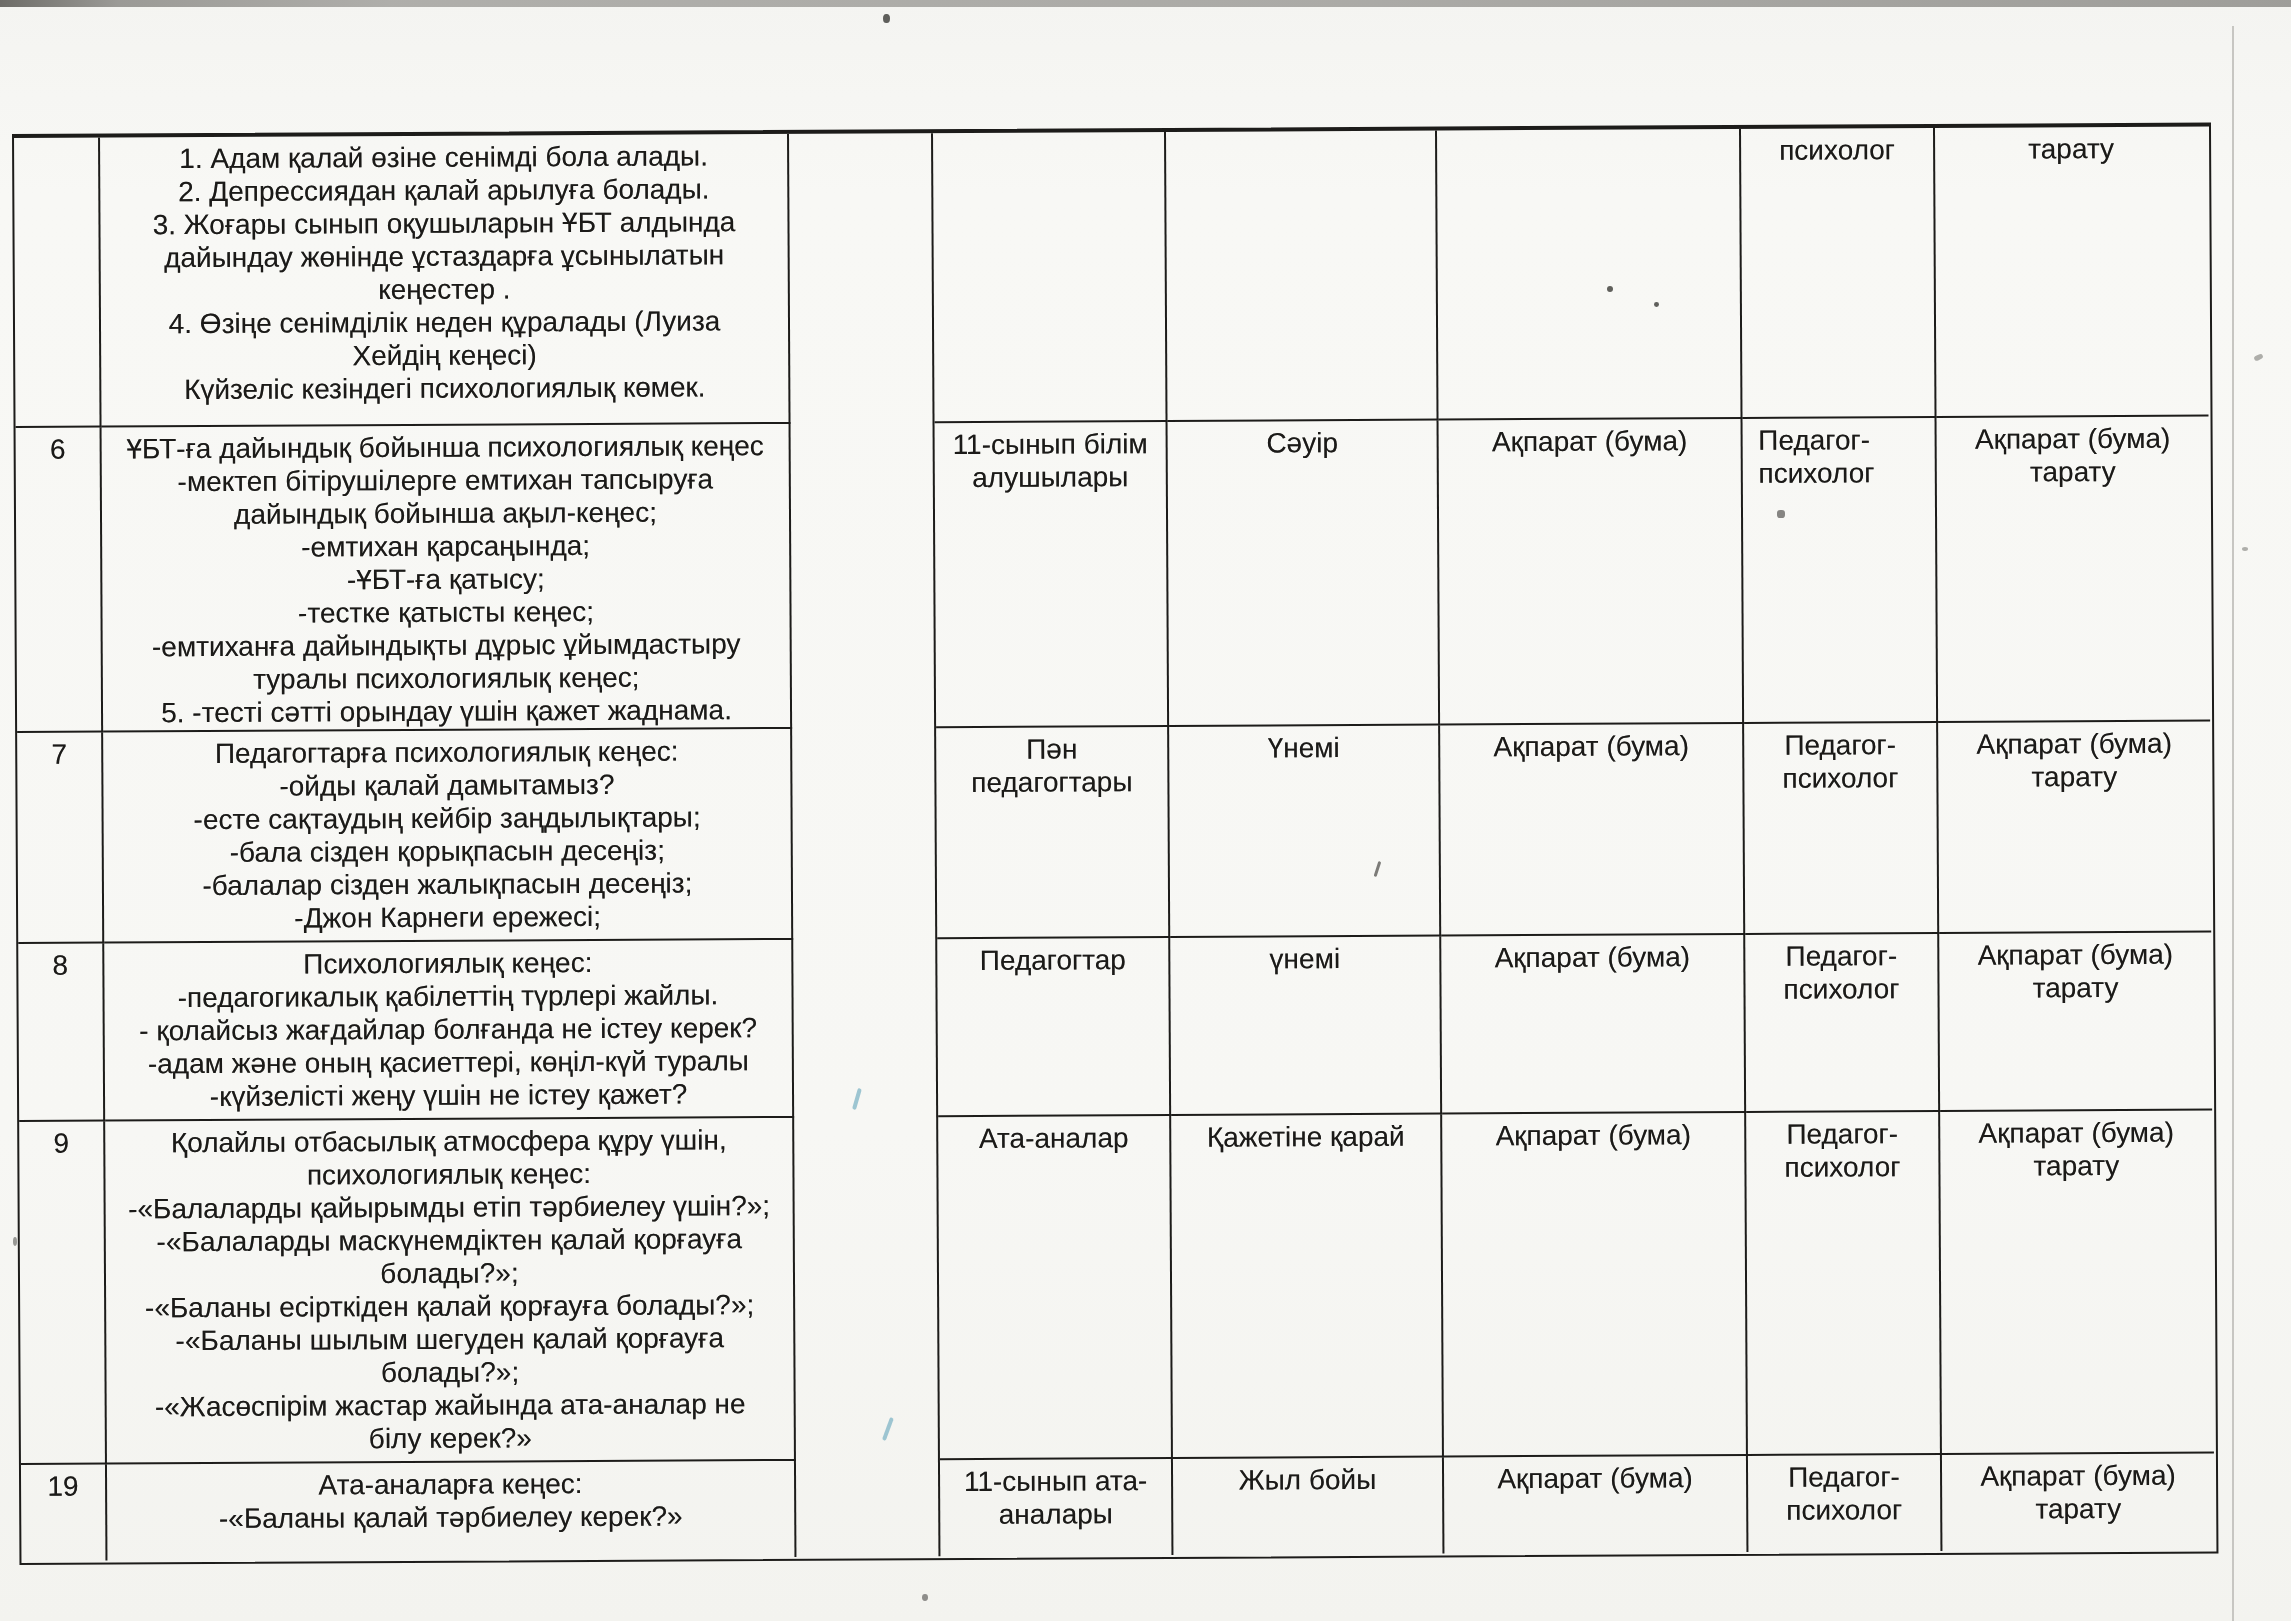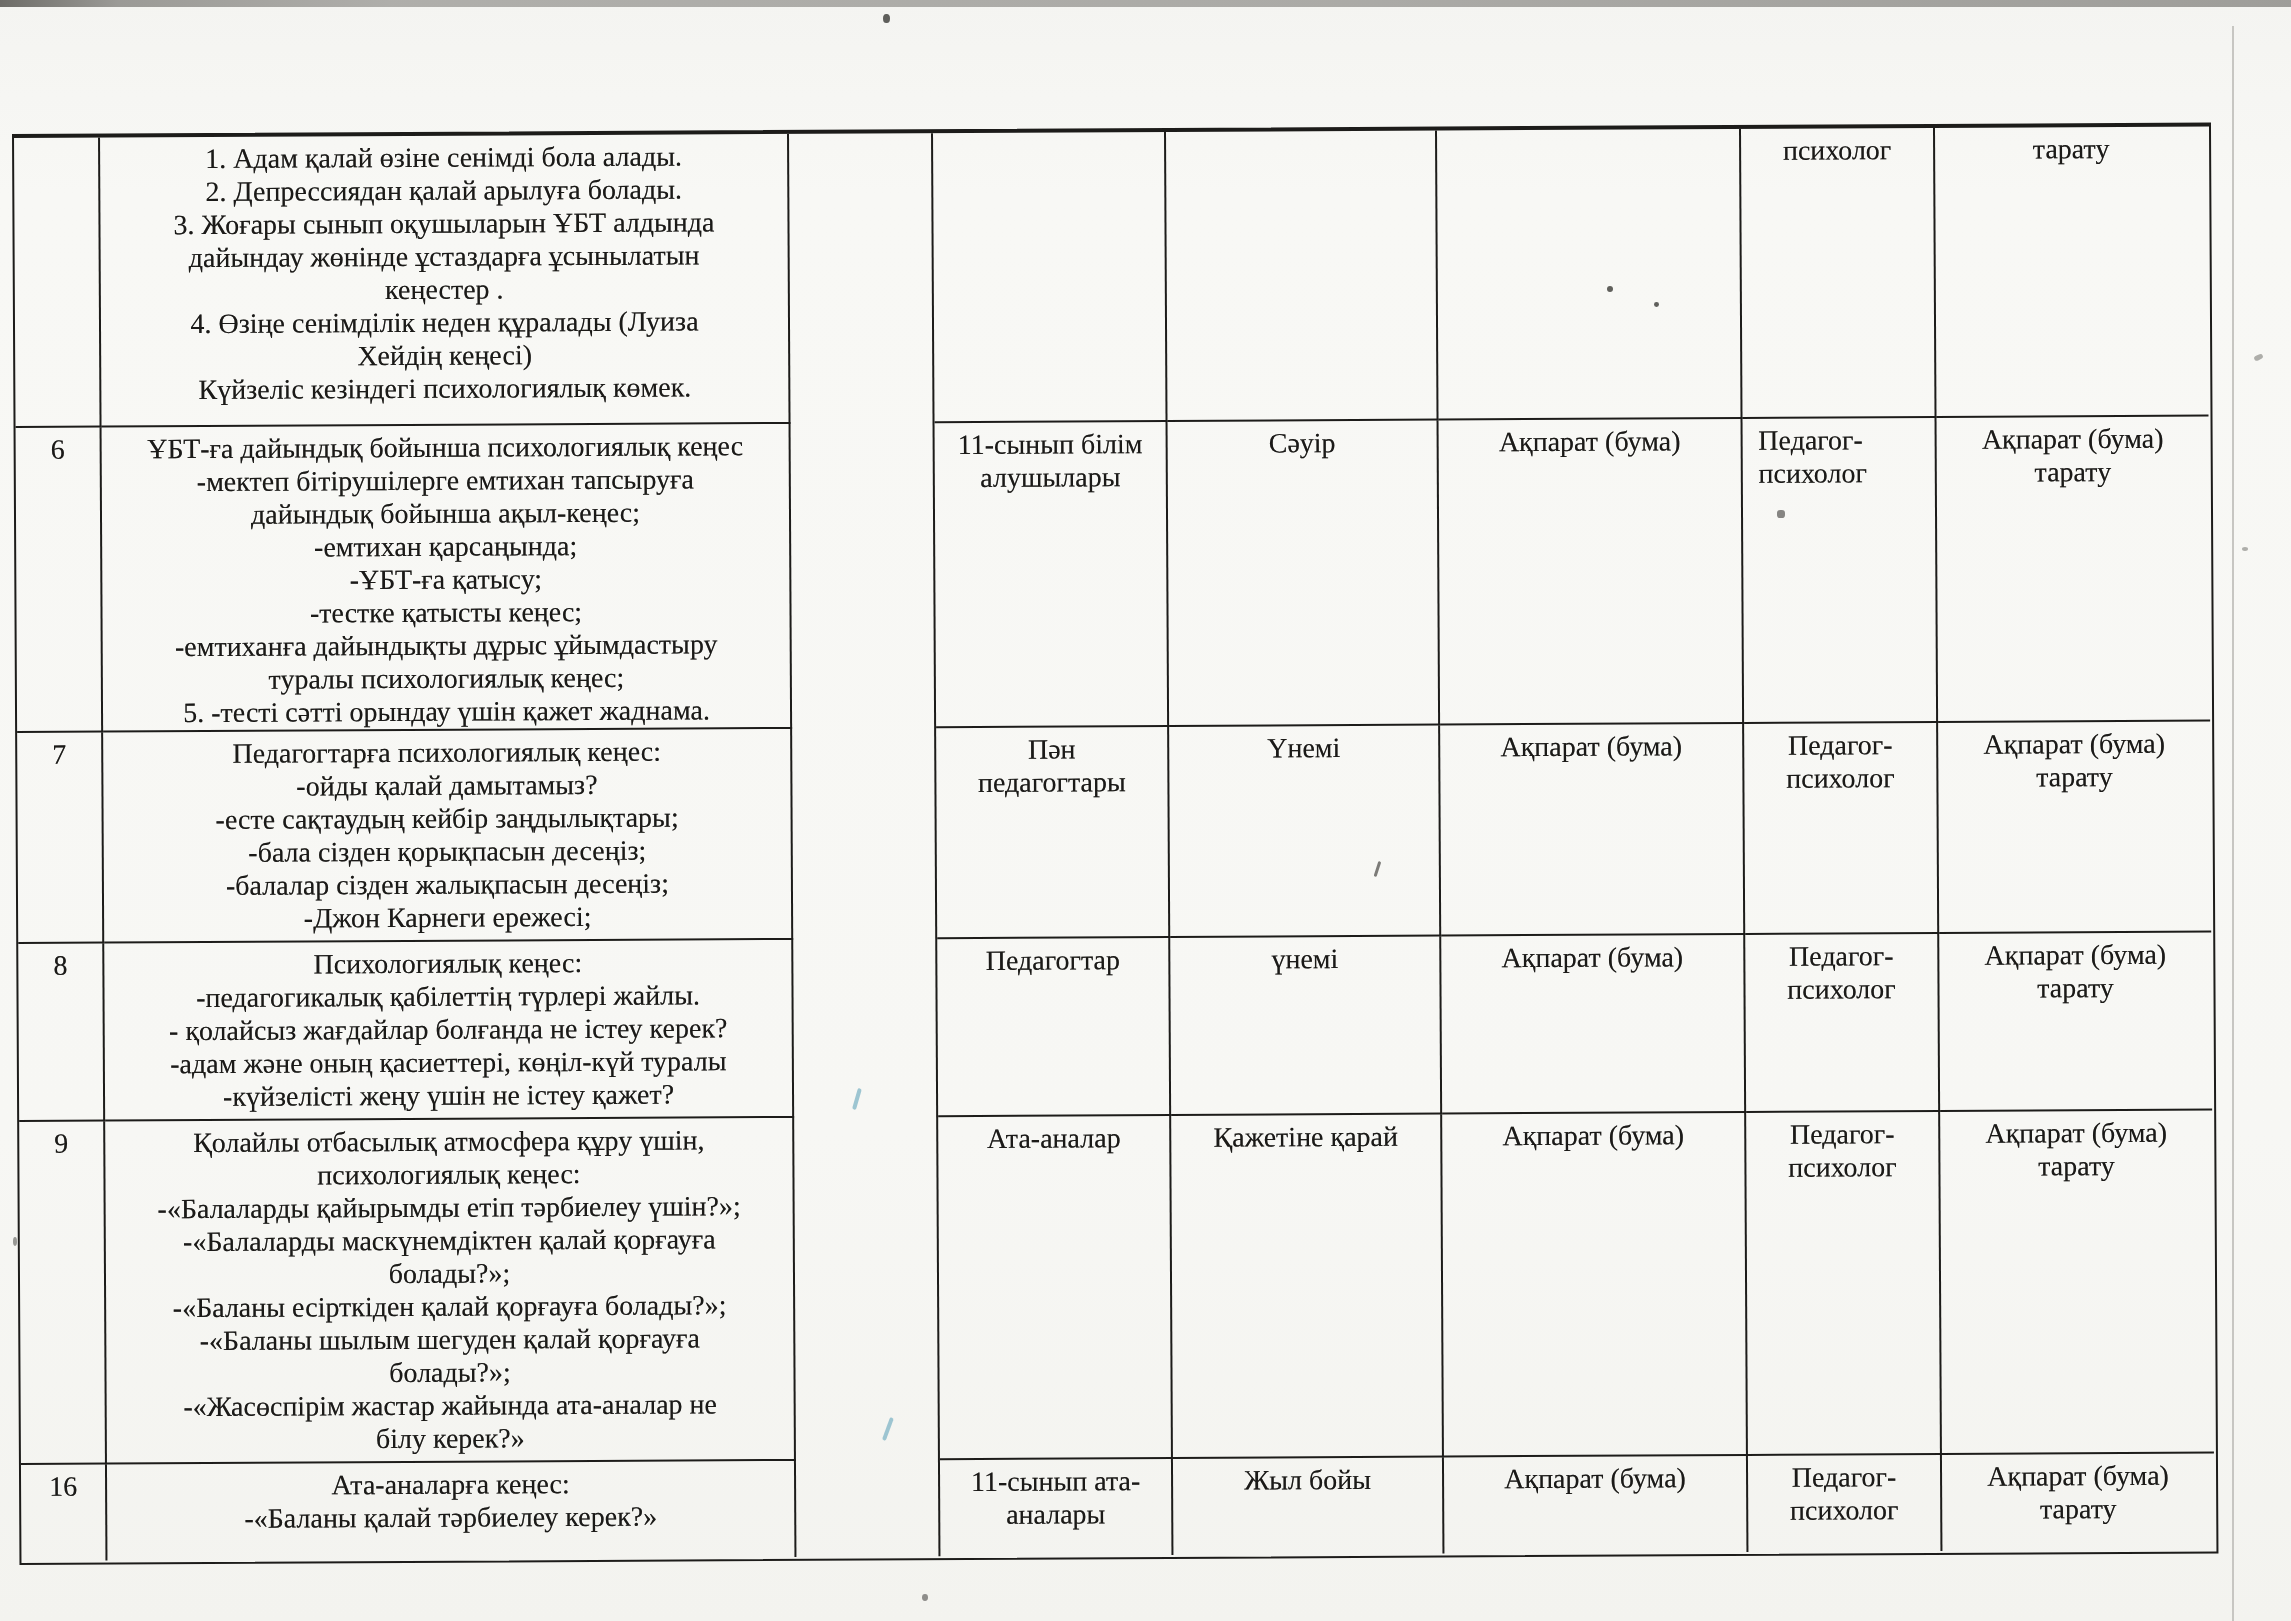--- a/index.html
+++ b/index.html
@@ -4,21 +4,21 @@
 <style>
   * { box-sizing: border-box; margin: 0; padding: 0; }
   html,body { background:#c9c9c6; }
   .page {
     position: relative;
     width: 2292px;
     height: 1621px;
     background: #f7f7f4;
     background-image: linear-gradient(180deg, #f4f4f1 0%, #f8f8f5 12%, #f7f7f4 70%, #f3f3ef 100%);
     overflow: hidden;
-    font-family: Liberation Serif, serif;
+    font-family: Liberation Sans, sans-serif;
     color: #1b1a18;
   }
   .scan-top-edge {
     position:absolute; top:0; left:0; width:100%; height:6.9px;
     background: linear-gradient(90deg, #55544f 0px, #8b8a86 118px, #a3a29e 392px, #9e9d99 1372px, #8f8e8a 2292px);
     opacity:.85;
   }
   .scan-right-line {
     position:absolute; top:25.5px; left:2232px; width:2px; height:1596px;
     background:#c7c6c2;
@@ -160,21 +160,21 @@
 -«Жасөспірім жастар жайында ата-аналар не
 білу керек?»</div>
     <div class="cell c4 row5">Ата-аналар</div>
     <div class="cell c5 row5">Қажетіне қарай</div>
     <div class="cell c6 row5">Ақпарат (бума)</div>
     <div class="cell c7 row5">Педагог-
 психолог</div>
     <div class="cell c8 row5">Ақпарат (бума)
 тарату</div>
 
-    <div class="cell c1 row6 r6">16</div>
+    <div class="cell c1 row6 r6">19</div>
     <div class="cell c2 row6 r6">Ата-аналарға кеңес:
 -«Баланы қалай тәрбиелеу керек?»</div>
     <div class="cell c4 row6 r6">11-сынып ата-
 аналары</div>
     <div class="cell c5 row6 r6">Жыл бойы</div>
     <div class="cell c6 row6 r6">Ақпарат (бума)</div>
     <div class="cell c7 row6 r6">Педагог-
 психолог</div>
     <div class="cell c8 row6 r6">Ақпарат (бума)
 тарату</div>

